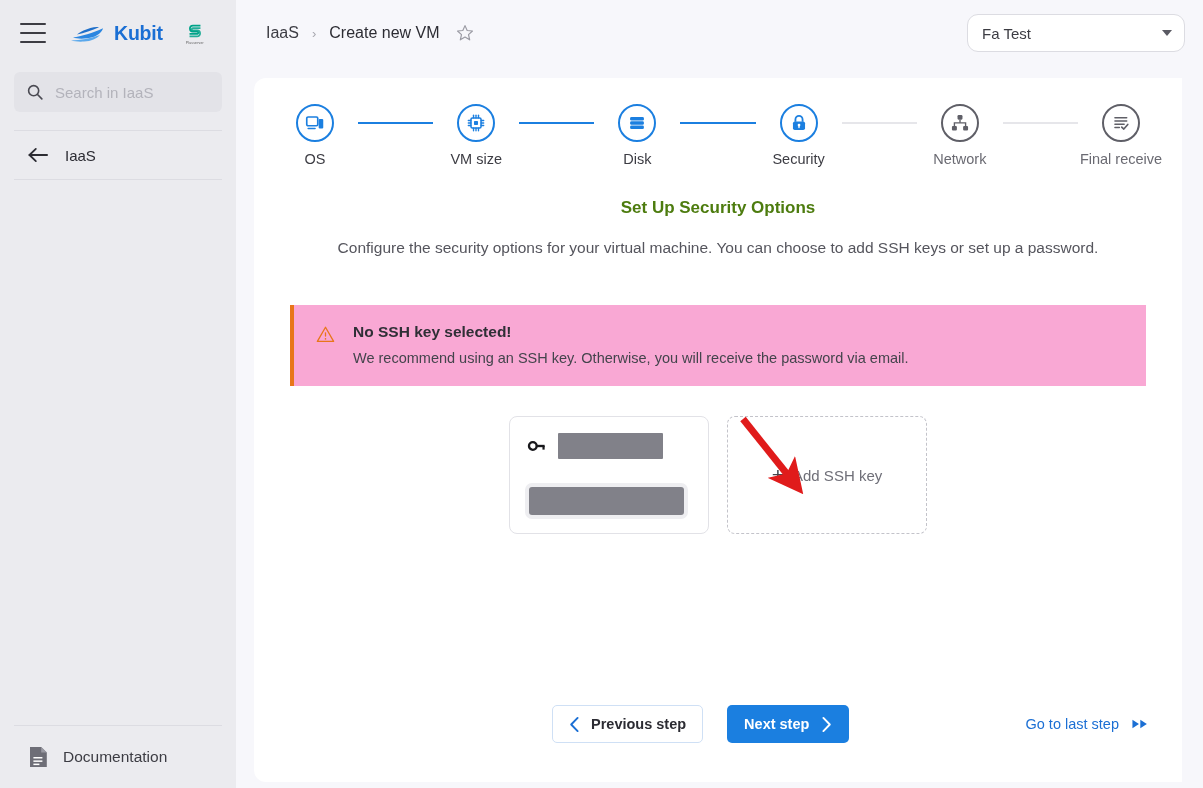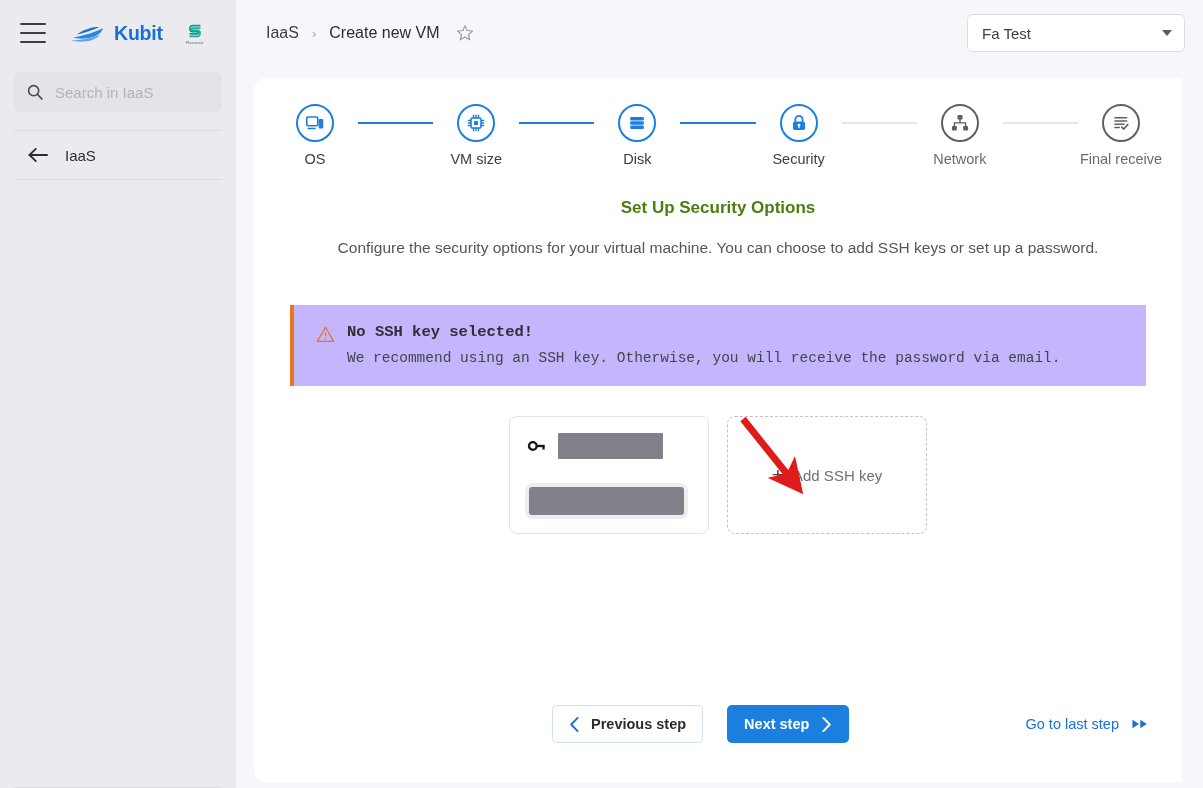--- a/index.html
+++ b/index.html
@@ -144,21 +144,21 @@
   }
   .crumb.current { color: #2c2c33; }
   .crumb-sep { color: #a6a6ae; font-size: 13px; line-height: 1; }
   .star-btn { margin-left: 3px; cursor: pointer; display: flex; }
 
   .topbar-spacer { flex: 1 1 auto; }
   .account-select {
     width: 218px; height: 38px;
     background: #ffffff;
     border: 1px solid #dcdce2;
-    border-radius: 5px;
+    border-radius: 11px;
     display: flex; align-items: center;
     padding: 0 12px 0 14px;
     cursor: pointer;
   }
   .account-name { font-size: 15px; color: #3c3c43; flex: 1 1 auto; }
   .caret {
     width: 0; height: 0;
     border-left: 5.5px solid transparent;
     border-right: 5.5px solid transparent;
     border-top: 6px solid #5a5a63;
@@ -222,26 +222,25 @@
   .page-desc {
     text-align: center;
     font-size: 15.5px;
     color: #55555d;
     margin: 21px 40px 0 40px;
   }
 
   
   .warning {
     margin: 48px 36px 0 36px;
-    background: #c4b5fd;
+    background: #f9a8d4;
     border-left: 4px solid #e8761a;
     padding: 18px 20px 20px 22px;
     display: flex;
-    gap: 12px;
-    font-family: Liberation Mono, monospace;
+    gap: 18px;
   }
   .warn-icon { flex: 0 0 auto; margin-top: 2px; }
   .warn-title {
     font-size: 15.5px; font-weight: bold; color: #2f2f36;
     margin: 0 0 9px 0;
   }
   .warn-text { font-size: 14.5px; color: #44444c; margin: 0; }
 
   
   .keys-row {
@@ -383,20 +382,30 @@
       </svg>
       <span class="nav-back-label">IaaS</span>
     </div>
 
     <div class="sidebar-divider" style="margin-top:0;"></div>
 
     <div class="sidebar-spacer"></div>
 
     <div class="sidebar-bottom-divider"></div>
 
+    <div class="doc-row">
+      <svg width="21" height="24" viewBox="0 0 21 24">
+        <path d="M2 2 h11.2 l5.6 5.6 V22 H2 Z" fill="#6e6e77"></path>
+        <path d="M13.2 2 v5.6 h5.6 Z" fill="#9a9aa3"></path>
+        <rect x="5.4" y="12" width="9" height="1.5" fill="#ffffff"></rect>
+        <rect x="5.4" y="15.4" width="9" height="1.5" fill="#ffffff"></rect>
+        <rect x="5.4" y="18.6" width="6" height="1.5" fill="#ffffff"></rect>
+      </svg>
+      <span class="doc-label">Documentation</span>
+    </div>
   </aside>
 
   <section class="main">
 
     <header class="topbar">
       <nav class="breadcrumb">
         <span class="crumb">IaaS</span>
         <span class="crumb-sep">›</span>
         <span class="crumb current">Create new VM</span>
         <span class="star-btn">

